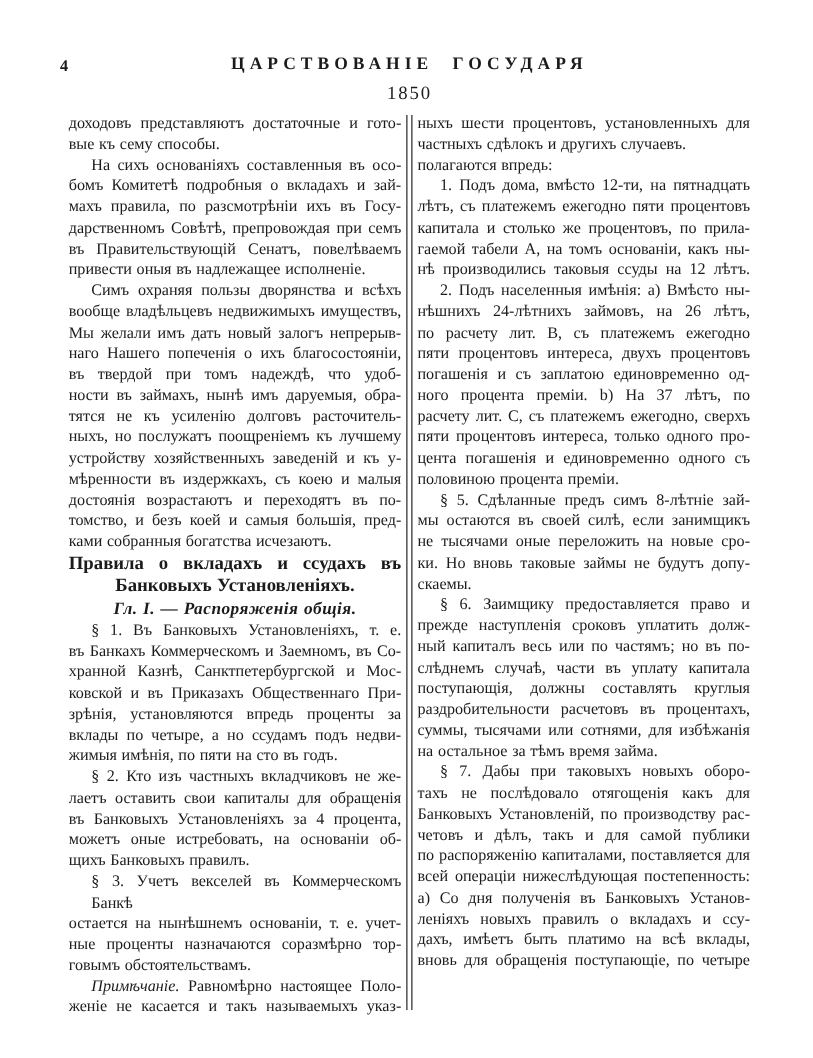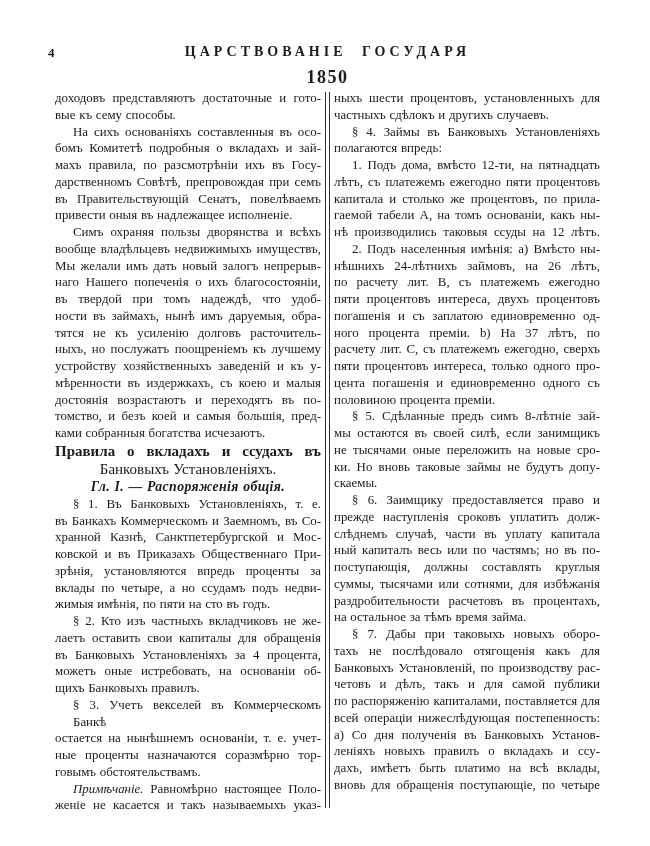--- a/index.html
+++ b/index.html
@@ -11,21 +11,21 @@
   .page-number{
     position:absolute;left:48px;top:45px;
     font-size:13px;font-weight:bold;
   }
   .header-title{
     position:absolute;top:44px;left:55px;width:545px;text-align:center;
     font-size:14px;font-weight:bold;letter-spacing:4px;word-spacing:8px;
   }
   .header-year{
     position:absolute;top:67px;left:55px;width:545px;text-align:center;
-    font-size:18px;font-weight:bold;letter-spacing:1.5px;
+    font-size:15px;font-weight:normal;letter-spacing:1.5px;
   }
   .columns{
     position:absolute;top:90px;left:55px;width:545px;
     display:flex;align-items:stretch;
   }
   .col{width:266px;}
   .divider{
     width:3px;margin:2px 4px 6px 4px;
     border-left:1.4px solid #2e2e2e;border-right:1.4px solid #2e2e2e;
   }
@@ -34,21 +34,21 @@
     text-align:justify;text-align-last:justify;
     word-spacing:0.5px;
   }
   .line.L{text-align:right;text-align-last:left;}
   .line.jf,.line.Lf{padding-left:18px;}
   .line.h1{
     font-weight:bold;font-size:15px;
     text-align:justify;text-align-last:justify;line-height:18px;
   }
   .line.h2{
-    font-weight:normal;font-size:15px;
+    font-weight:bold;font-size:15px;
     text-align-last:center;line-height:18px;
   }
   .line.ch{
     font-weight:bold;font-style:italic;font-size:13.8px;
     text-align:left;text-align-last:center;line-height:18px;
     letter-spacing:0.4px;
   }
   .line i{font-style:italic;}
 </style>
 </head>
@@ -101,21 +101,20 @@
         <div class="line j">остается на нынѣшнемъ основаніи, т. е. учет-</div>
         <div class="line j">ные проценты назначаются соразмѣрно тор-</div>
         <div class="line L">говымъ обстоятельствамъ.</div>
         <div class="line jf"><i>Примѣчаніе.</i> Равномѣрно настоящее Поло-</div>
         <div class="line j">женіе не касается и такъ называемыхъ указ-</div>
       </div>
     <div class="divider"></div>
     <div class="col" id="col-right">
         <div class="line j">ныхъ шести процентовъ, установленныхъ для</div>
         <div class="line L">частныхъ сдѣлокъ и другихъ случаевъ.</div>
-        <div class="line jf">§ 4. Займы въ Банковыхъ Установленіяхъ</div>
         <div class="line L">полагаются впредь:</div>
         <div class="line jf">1. Подъ дома, вмѣсто 12-ти, на пятнадцать</div>
         <div class="line j">лѣтъ, съ платежемъ ежегодно пяти процентовъ</div>
         <div class="line j">капитала и столько же процентовъ, по прила-</div>
         <div class="line j">гаемой табели А, на томъ основаніи, какъ ны-</div>
         <div class="line j">нѣ производились таковыя ссуды на 12 лѣтъ.</div>
         <div class="line jf">2. Подъ населенныя имѣнія: а) Вмѣсто ны-</div>
         <div class="line j">нѣшнихъ 24-лѣтнихъ займовъ, на 26 лѣтъ,</div>
         <div class="line j">по расчету лит. В, съ платежемъ ежегодно</div>
         <div class="line j">пяти процентовъ интереса, двухъ процентовъ</div>
@@ -125,25 +124,25 @@
         <div class="line j">пяти процентовъ интереса, только одного про-</div>
         <div class="line j">цента погашенія и единовременно одного съ</div>
         <div class="line L">половиною процента преміи.</div>
         <div class="line jf">§ 5. Сдѣланные предъ симъ 8-лѣтніе зай-</div>
         <div class="line j">мы остаются въ своей силѣ, если занимщикъ</div>
         <div class="line j">не тысячами оные переложить на новые сро-</div>
         <div class="line j">ки. Но вновь таковые займы не будутъ допу-</div>
         <div class="line L">скаемы.</div>
         <div class="line jf">§ 6. Заимщику предоставляется право и</div>
         <div class="line j">прежде наступленія сроковъ уплатить долж-</div>
+        <div class="line j">ный капиталъ весь или по частямъ; но въ по-</div>
         <div class="line j">слѣднемъ случаѣ, части въ уплату капитала</div>
-        <div class="line j">ный капиталъ весь или по частямъ; но въ по-</div>
         <div class="line j">поступающія, должны составлять круглыя</div>
+        <div class="line j">раздробительности расчетовъ въ процентахъ,</div>
         <div class="line j">суммы, тысячами или сотнями, для избѣжанія</div>
-        <div class="line j">раздробительности расчетовъ въ процентахъ,</div>
         <div class="line L">на остальное за тѣмъ время займа.</div>
         <div class="line jf">§ 7. Дабы при таковыхъ новыхъ оборо-</div>
         <div class="line j">тахъ не послѣдовало отягощенія какъ для</div>
         <div class="line j">Банковыхъ Установленій, по производству рас-</div>
         <div class="line j">четовъ и дѣлъ, такъ и для самой публики</div>
         <div class="line j">по распоряженію капиталами, поставляется для</div>
         <div class="line j">всей операціи нижеслѣдующая постепенность:</div>
         <div class="line j">а) Со дня полученія въ Банковыхъ Установ-</div>
         <div class="line j">леніяхъ новыхъ правилъ о вкладахъ и ссу-</div>
         <div class="line j">дахъ, имѣетъ быть платимо на всѣ вклады,</div>

